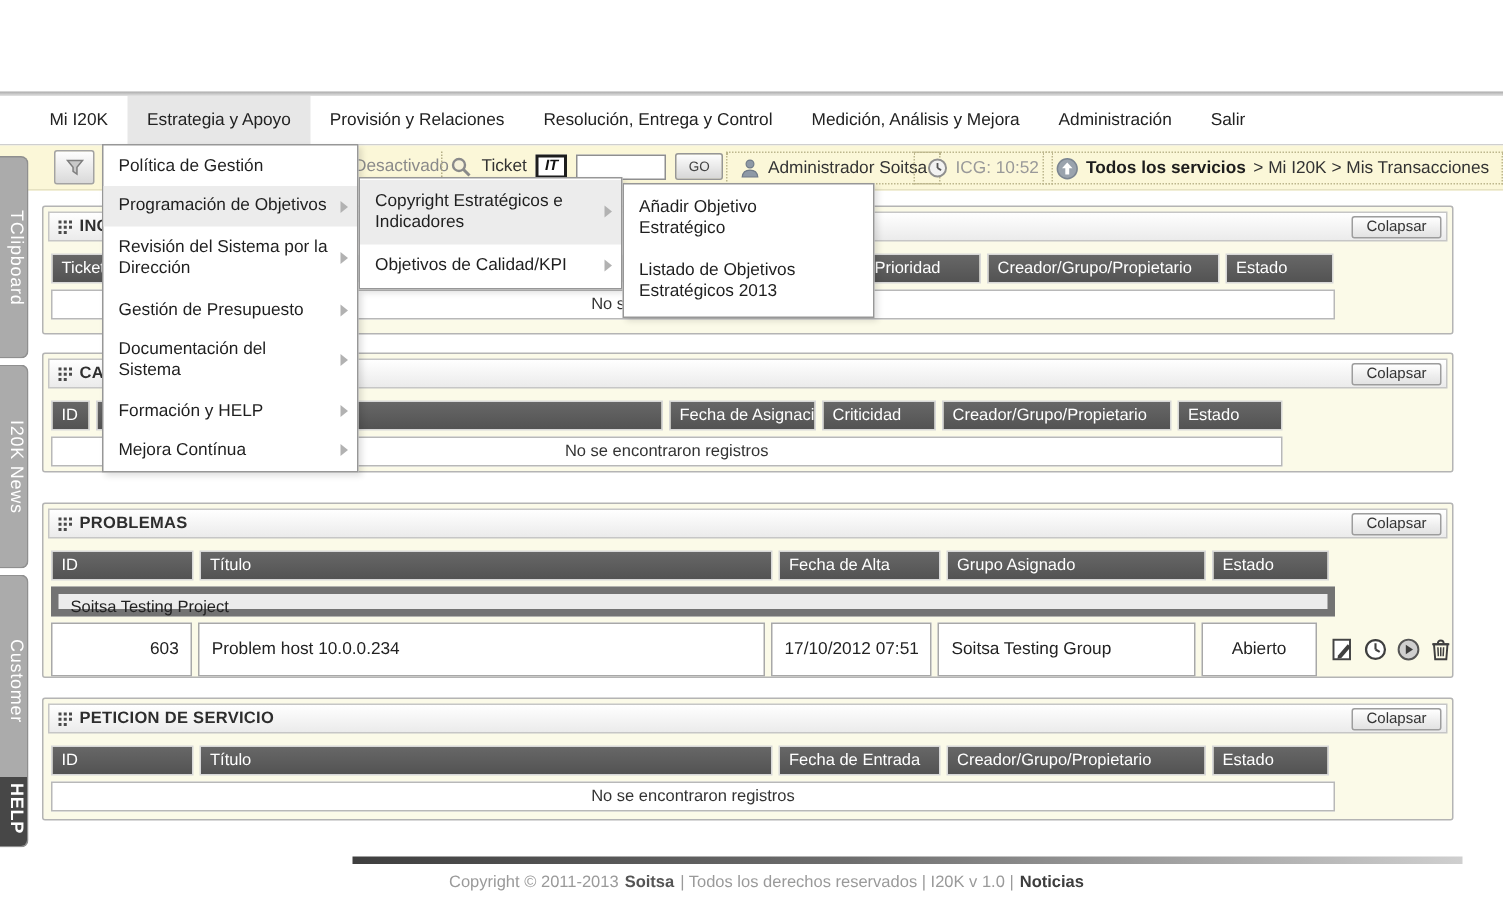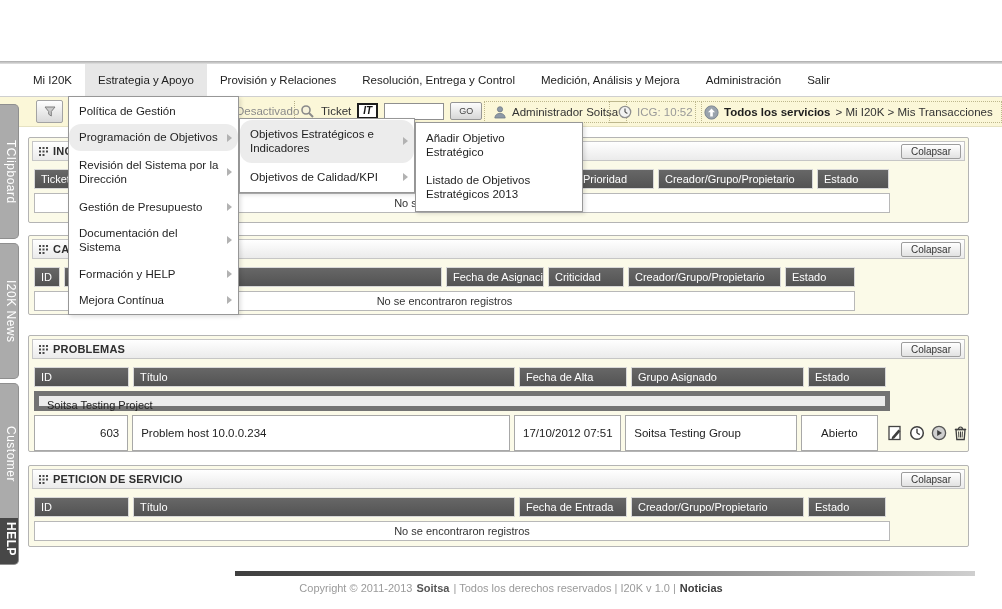--- a/index.html
+++ b/index.html
@@ -89,21 +89,21 @@
                  gap:4px; font-size:11px; color:#9a9a9a; }
   .footer-text .f-bold { color:#555; font-weight:bold; }
   .footer-text .f-news { color:#3d3d3d; font-weight:bold; }
 
   
   .menu-panel { position:absolute; background:#ffffff; border:1px solid #979797; z-index:50;
                 box-shadow:2px 2px 4px rgba(0,0,0,0.12); }
   .mm { left:68px; top:96px; width:171px; padding:1px 0; }
   .sm1 { left:239px; top:118px; width:176px; padding:1px 0; }
   .sm2 { left:415px; top:122px; width:168px; padding:2px 0; }
-  .menu-item { position:relative; font-size:11.5px; color:#1f1f1f; padding:6px 18px 6px 10px; line-height:1.25; cursor:default;border-radius:12px; }
+  .menu-item { position:relative; font-size:11.5px; color:#1f1f1f; padding:6px 18px 6px 10px; line-height:1.25; cursor:default; }
   .menu-item.tall { padding-top:7px; padding-bottom:7px; }
   .menu-item.active { background:#ececec; }
   .arrow { position:absolute; right:6px; top:50%; transform:translateY(-50%); width:0; height:0;
            border-left:5px solid #b2b2b2; border-top:4px solid transparent; border-bottom:4px solid transparent; }
 </style>
 </head>
 <body>
 
 <div class="screen">
 
@@ -342,21 +342,21 @@
       <span class="arrow"></span>
     </div>
     <div class="menu-item">
       <span>Mejora Contínua</span>
       <span class="arrow"></span>
     </div>
   </div>
 
   <div class="menu-panel sm1">
     <div class="menu-item active tall">
-      <span>Objetivos Estratégicos e Indicadores</span>
+      <span>Copyright Estratégicos e Indicadores</span>
       <span class="arrow"></span>
     </div>
     <div class="menu-item tall">
       <span>Objetivos de Calidad/KPI</span>
       <span class="arrow"></span>
     </div>
   </div>
 
   <div class="menu-panel sm2">
     <div class="menu-item">

